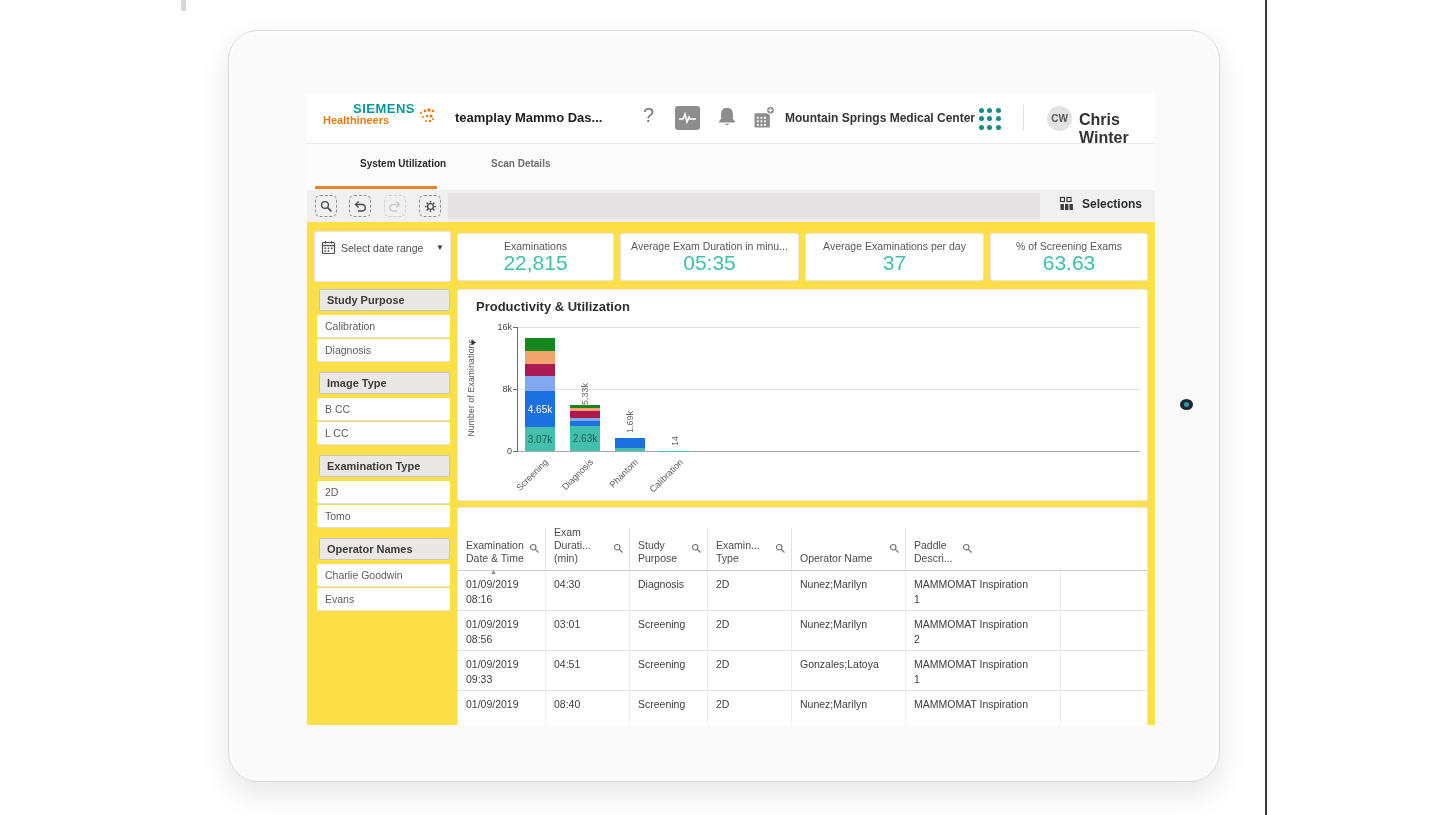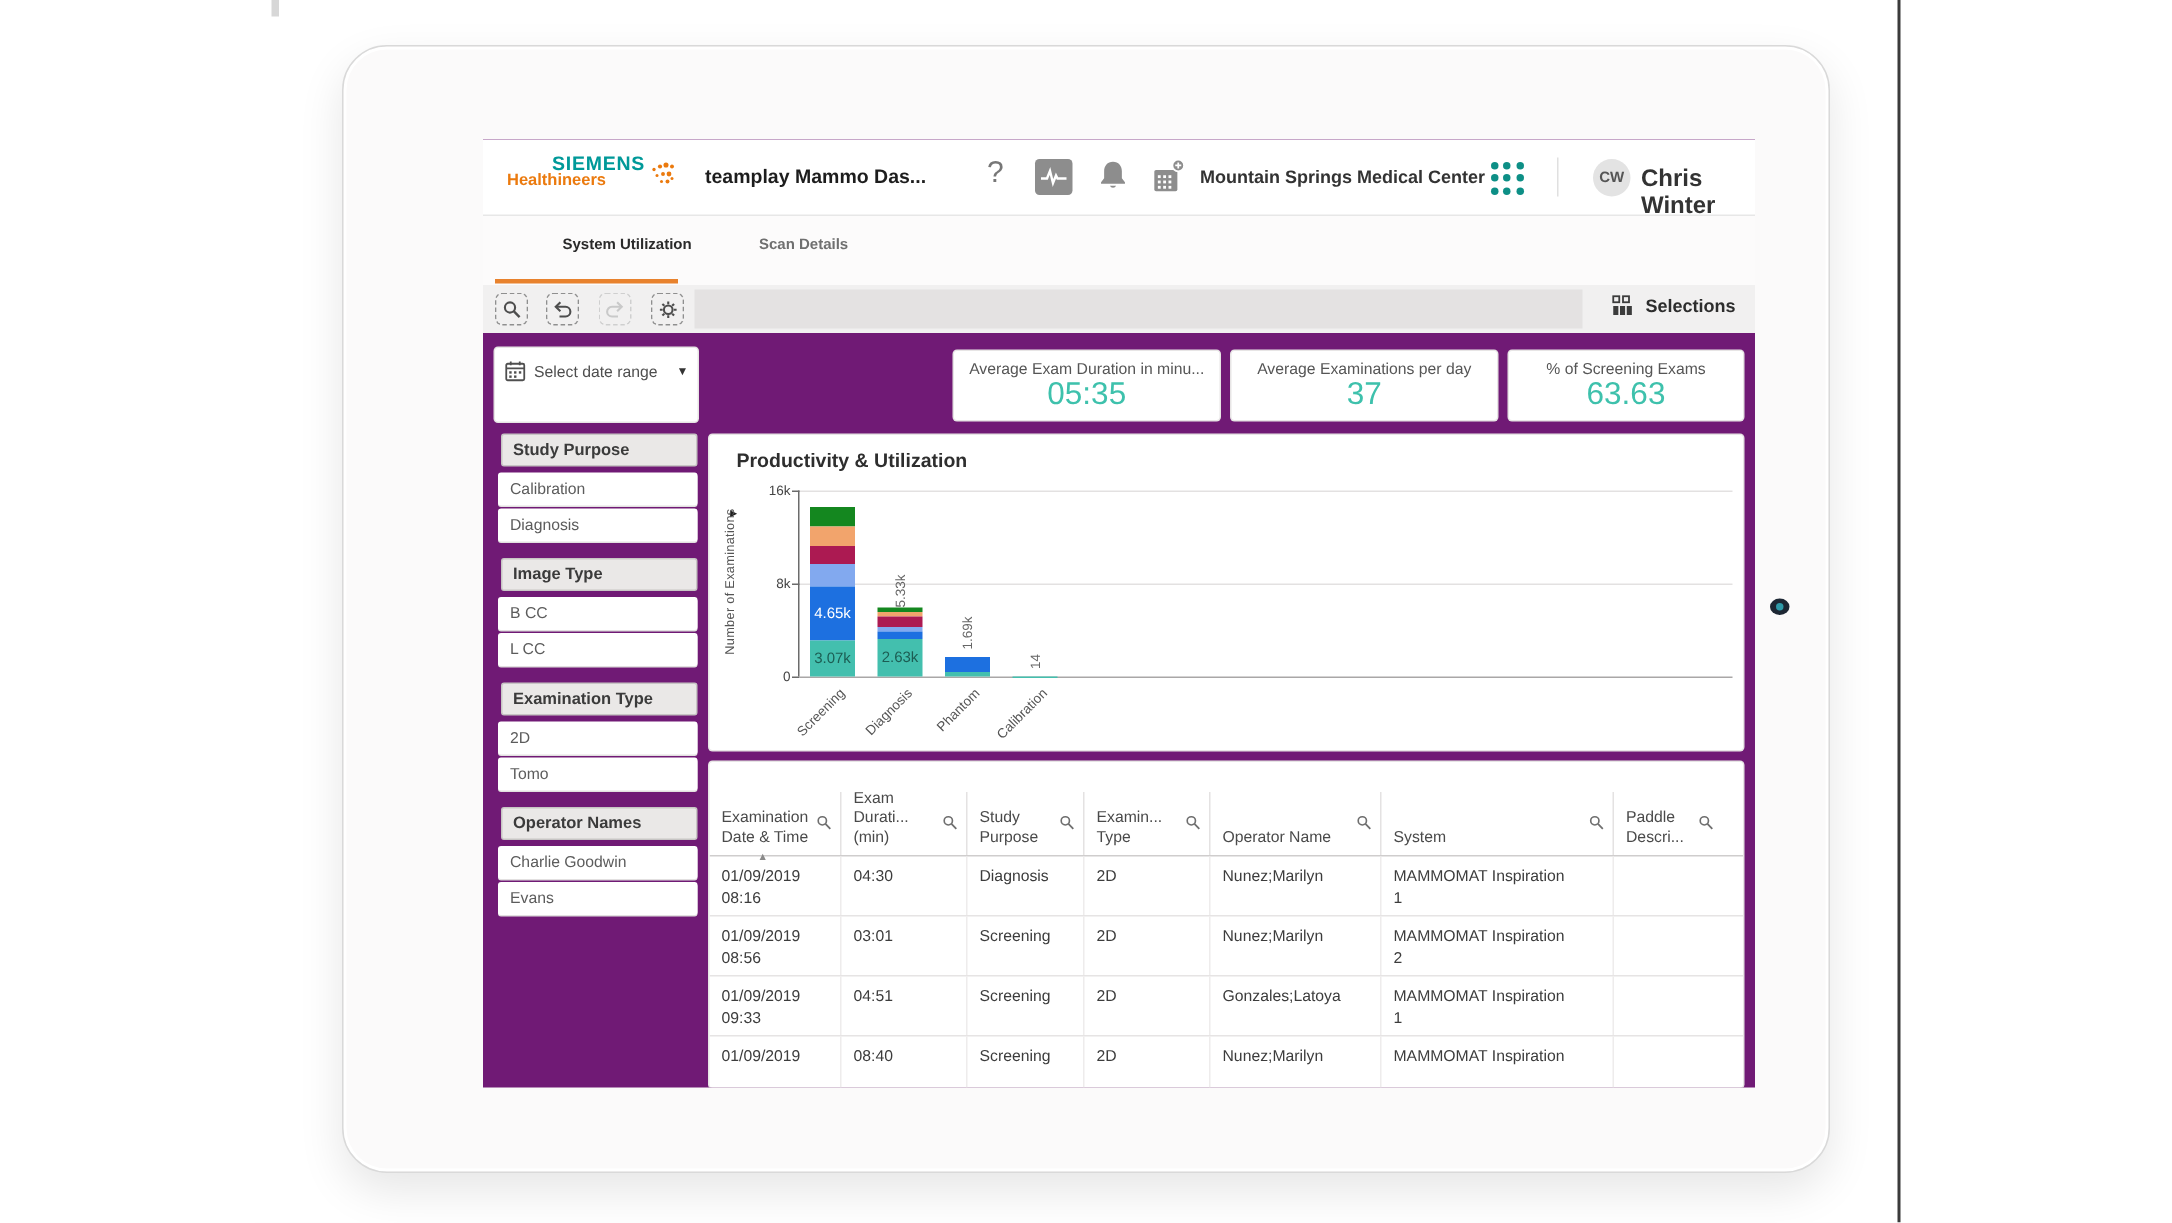--- a/index.html
+++ b/index.html
@@ -9,21 +9,21 @@
   
   .right-divider { position:absolute; left:1265px; top:0; width:2px; height:815px; background:#3b3b3b; }
   .stray-mark { position:absolute; left:181px; top:0; width:5px; height:11px; background:#d7d7d7; }
 
   
   .tablet { position:absolute; left:228px; top:30px; width:992px; height:752px; background:#fbfafa; border:1px solid #d9d9d9; border-radius:30px; box-shadow:0 12px 30px rgba(0,0,0,.10), inset 0 0 0 2px #fff; }
   .camera { position:absolute; left:1180px; top:399px; width:13px; height:11px; border-radius:50%; background:#1d2733; }
   .camera::after { content:""; position:absolute; left:4px; top:3px; width:5px; height:5px; border-radius:50%; background:#2f9aa8; }
 
   
-  .screen { position:absolute; left:322px; top:93px; width:848px; height:632px; background:#701a75; overflow:hidden; }
+  .screen { position:absolute; left:307px; top:93px; width:848px; height:632px; background:#fde047; overflow:hidden; }
 
   
   .appbar { position:absolute; left:0; top:0; width:848px; height:51px; background:#fff; border-bottom:1px solid #e7e7e7; }
   .logo { position:absolute; left:16px; top:8px; width:110px; height:36px; }
   .logo .l1 { display:block; text-align:right; color:#009999; font-weight:700; font-size:13px; letter-spacing:.5px; padding-right:18px; }
   .logo .l2 { display:block; color:#eb7a0e; font-weight:700; font-size:11px; margin-top:-2px; }
   .logo-dots { position:absolute; right:-2px; top:4px; width:18px; height:24px; }
   .app-title { position:absolute; left:148px; top:17px; font-size:13px; font-weight:700; color:#1d1d1d; }
   .help-q { position:absolute; left:336px; top:11px; font-size:20px; color:#777; font-weight:400; }
   .ic-monitor { position:absolute; left:368px; top:13px; width:25px; height:24px; background:#8d8d8d; border-radius:3px; display:flex; align-items:center; justify-content:center; }
@@ -263,20 +263,24 @@
           <div class="fitem" style="top: 176px;">B CC</div>
           <div class="fitem" style="top: 200px;">L CC</div>
           <div class="fgroup-header" style="top: 233px;">Examination Type</div>
           <div class="fitem" style="top: 259px;">2D</div>
           <div class="fitem" style="top: 283px;">Tomo</div>
           <div class="fgroup-header" style="top: 316px;">Operator Names</div>
           <div class="fitem" style="top: 342px;">Charlie Goodwin</div>
           <div class="fitem" style="top: 366px;">Evans</div>
         </div>
 
+      <div class="kpi" style="left:151px; width:155px;">
+        <div class="klabel">Examinations</div>
+        <div class="kvalue">22,815</div>
+      </div>
       <div class="kpi" style="left:314px; width:177px;">
         <div class="klabel">Average Exam Duration in minu...</div>
         <div class="kvalue">05:35</div>
       </div>
       <div class="kpi" style="left:499px; width:177px;">
         <div class="klabel">Average Examinations per day</div>
         <div class="kvalue">37</div>
       </div>
       <div class="kpi" style="left:684px; width:156px;">
         <div class="klabel">% of Screening Exams</div>
@@ -365,27 +369,20 @@
                 <line x1="6.9" y1="6.9" x2="10.4" y2="10.4" stroke="#6f6f6f" stroke-width="1.3"></line>
               </svg>
             </div>
             <div class="th c4">
               <span>Operator Name</span>
               <svg class="mag" width="11" height="11" viewBox="0 0 12 12">
                 <circle cx="4.6" cy="4.6" r="3" fill="none" stroke="#6f6f6f" stroke-width="1.2"></circle>
                 <line x1="6.9" y1="6.9" x2="10.4" y2="10.4" stroke="#6f6f6f" stroke-width="1.3"></line>
               </svg>
             </div>
-            <div class="th c5">
-              <span>System</span>
-              <svg class="mag" width="11" height="11" viewBox="0 0 12 12">
-                <circle cx="4.6" cy="4.6" r="3" fill="none" stroke="#6f6f6f" stroke-width="1.2"></circle>
-                <line x1="6.9" y1="6.9" x2="10.4" y2="10.4" stroke="#6f6f6f" stroke-width="1.3"></line>
-              </svg>
-            </div>
             <div class="th c6">
               <span>Paddle Descri...</span>
               <svg class="mag" width="11" height="11" viewBox="0 0 12 12">
                 <circle cx="4.6" cy="4.6" r="3" fill="none" stroke="#6f6f6f" stroke-width="1.2"></circle>
                 <line x1="6.9" y1="6.9" x2="10.4" y2="10.4" stroke="#6f6f6f" stroke-width="1.3"></line>
               </svg>
             </div>
           </div>
         <div class="tbody" id="tbody">
             <div class="trow">

